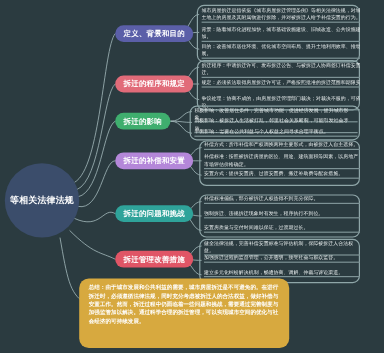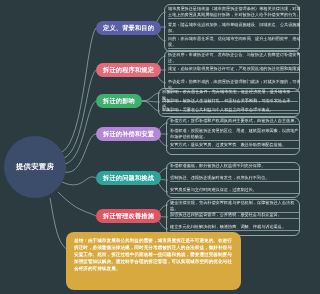--- a/index.html
+++ b/index.html
@@ -115,21 +115,21 @@
       <path d="M150,178 C160,178 160,180 168,180"></path>
       <path d="M150,178 C160,178 160,192 168,192"></path>
 
       <path d="M150,216 C160,216 160,205 168,205"></path>
       <path d="M150,216 C160,216 160,217 168,217"></path>
       <path d="M150,216 C160,216 160,229 168,229"></path>
     </g>
   </svg>
 
   <div class="root-node">
-    <span>提供安置房</span>
+    <span>等相关法律法规</span>
   </div>
 
   <div class="branch" style="left:96px;top:21px;background:#5b5fa8;">
     <span>定义、背景和目的</span>
   </div>
   <div class="subnode" style="left:164px;top:4px;width:136px;height:48px;"></div>
   <div class="leaf wrap" style="left:168px;top:6px;">城市房屋拆迁是指依据《城市房屋拆迁管理条例》等相关法律法规，对城市规划区内国有土地上的房屋及其附属物进行拆除，并对被拆迁人给予补偿安置的行为。</div>
   <div class="leaf wrap" style="left:168px;top:22px;">背景：随着城市化进程加快，城市基础设施建设、旧城改造、公共设施建设等需求不断增加。</div>
   <div class="leaf wrap" style="left:168px;top:36px;">目的：改善城市居住环境、优化城市空间布局、提升土地利用效率、推动城市可持续发展。</div>
 

